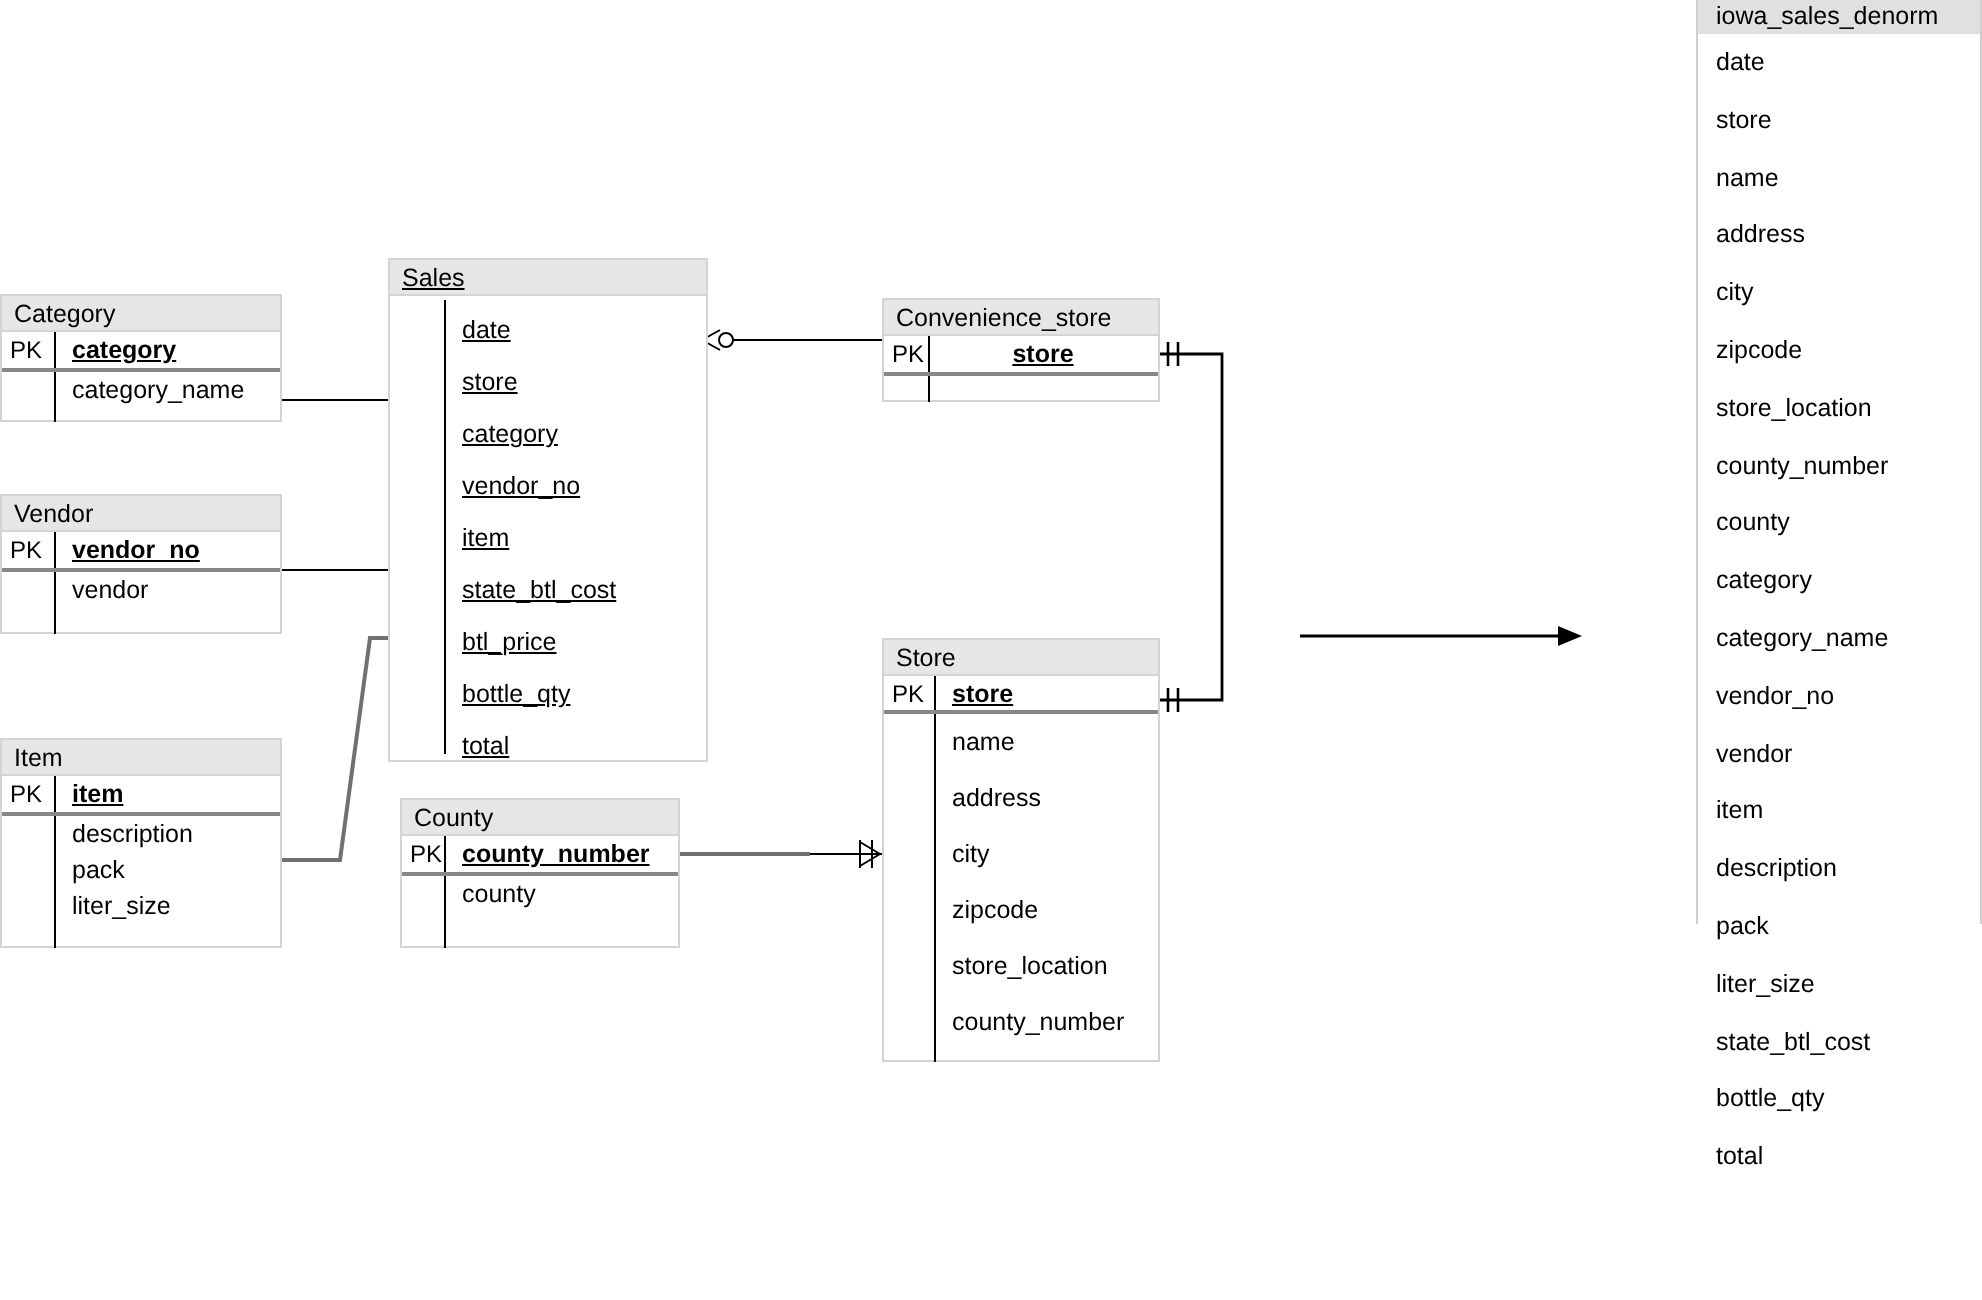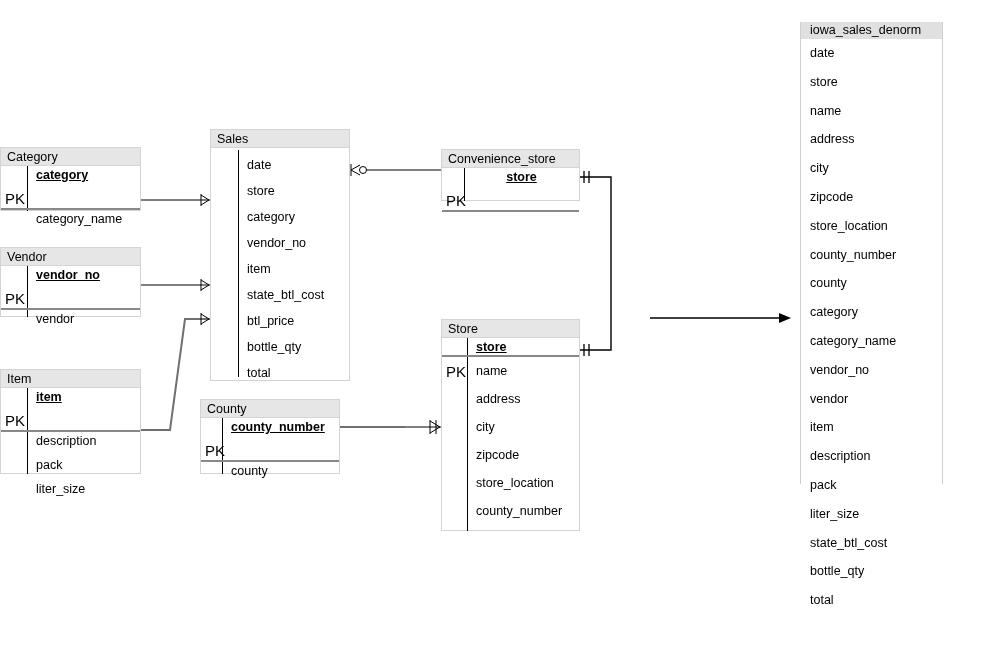--- a/index.html
+++ b/index.html
@@ -56,23 +56,22 @@
   .row {
     position: relative;
     display: flex;
     box-sizing: border-box;
     white-space: nowrap;
   }
   .row .keycol {
     box-sizing: border-box;
     flex: 0 0 auto;
     padding-left: 4px;
-    font-size: 15px;
+    font-size: 12px;
     line-height: 18px;
-    margin-top: 24px;
   }
   .row .attrcol {
     box-sizing: border-box;
     flex: 1 1 auto;
     padding-left: 9px;
     font-size: 12.5px;
     line-height: 18px;
   }
   .pk-row {
     border-bottom: 2px solid #888888;
@@ -230,21 +229,21 @@
         <div class="keycol" style="width:26px;"></div>
         <div class="attrcol">pack</div>
       </div>
       <div class="row attr-row">
         <div class="keycol" style="width:26px;"></div>
         <div class="attrcol">liter_size</div>
       </div>
     </div>
   </div>
 
-  <div class="entity" style="left:210px; top:129px; width:140px; height:252px;">
+  <div class="entity" style="left:194px; top:129px; width:160px; height:252px;text-decoration:underline;">
     <div class="entity-header">Sales</div>
     <div class="entity-body" style="height:233px; padding-top:4px;">
       <div class="vdiv" style="left:27px; top:2px; bottom:4px;"></div>
       <div class="row attr-row" style="height:26px;">
         <div class="keycol" style="width:27px;"></div>
         <div class="attrcol" style="line-height:26px;">date</div>
       </div>
       <div class="row attr-row" style="height:26px;">
         <div class="keycol" style="width:27px;"></div>
         <div class="attrcol" style="line-height:26px;">store</div>
@@ -338,21 +337,21 @@
         <div class="keycol" style="width:25px;"></div>
         <div class="attrcol" style="line-height:28px;">store_location</div>
       </div>
       <div class="row attr-row" style="height:28px;">
         <div class="keycol" style="width:25px;"></div>
         <div class="attrcol" style="line-height:28px;">county_number</div>
       </div>
     </div>
   </div>
 
-  <div id="denorm" style="left:800px; top:0px; width:143px; height:462px;margin-top:22px;">
+  <div id="denorm" style="left:848px; top:0px; width:143px; height:462px;">
     <div class="denorm-header">iowa_sales_denorm</div>
     <div class="denorm-item">date</div>
     <div class="denorm-item">store</div>
     <div class="denorm-item">name</div>
     <div class="denorm-item">address</div>
     <div class="denorm-item">city</div>
     <div class="denorm-item">zipcode</div>
     <div class="denorm-item">store_location</div>
     <div class="denorm-item">county_number</div>
     <div class="denorm-item">county</div>

